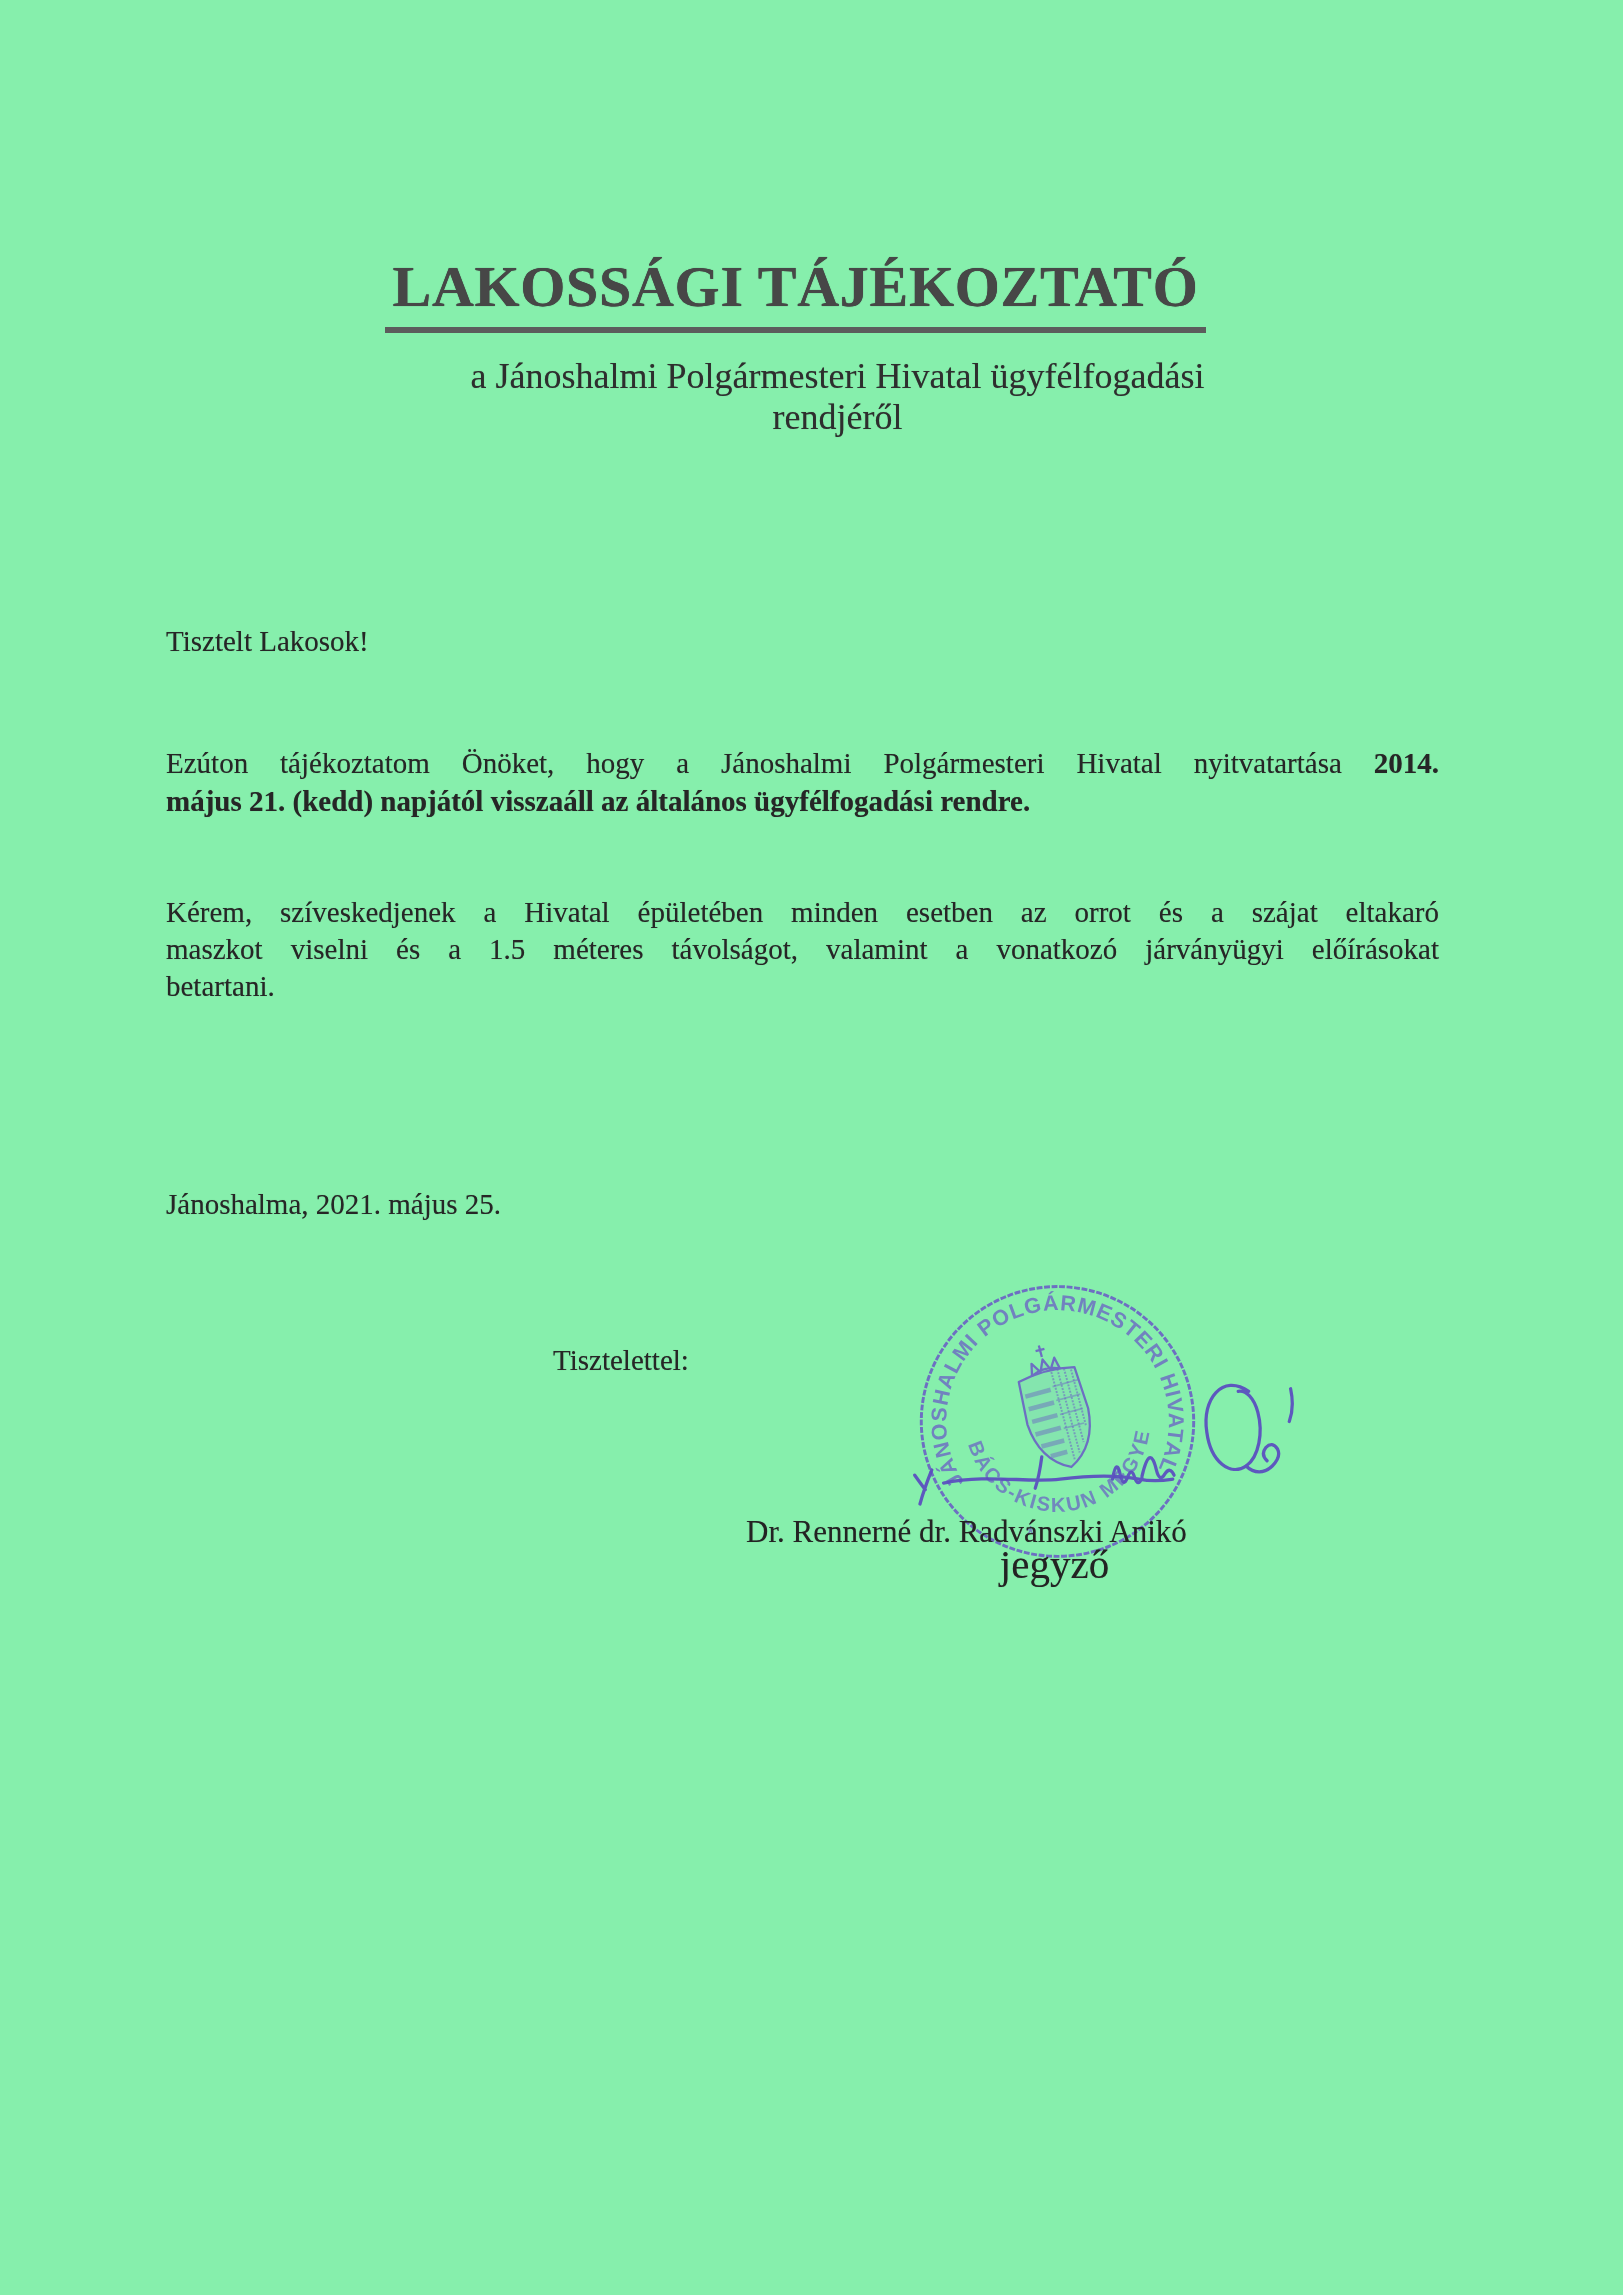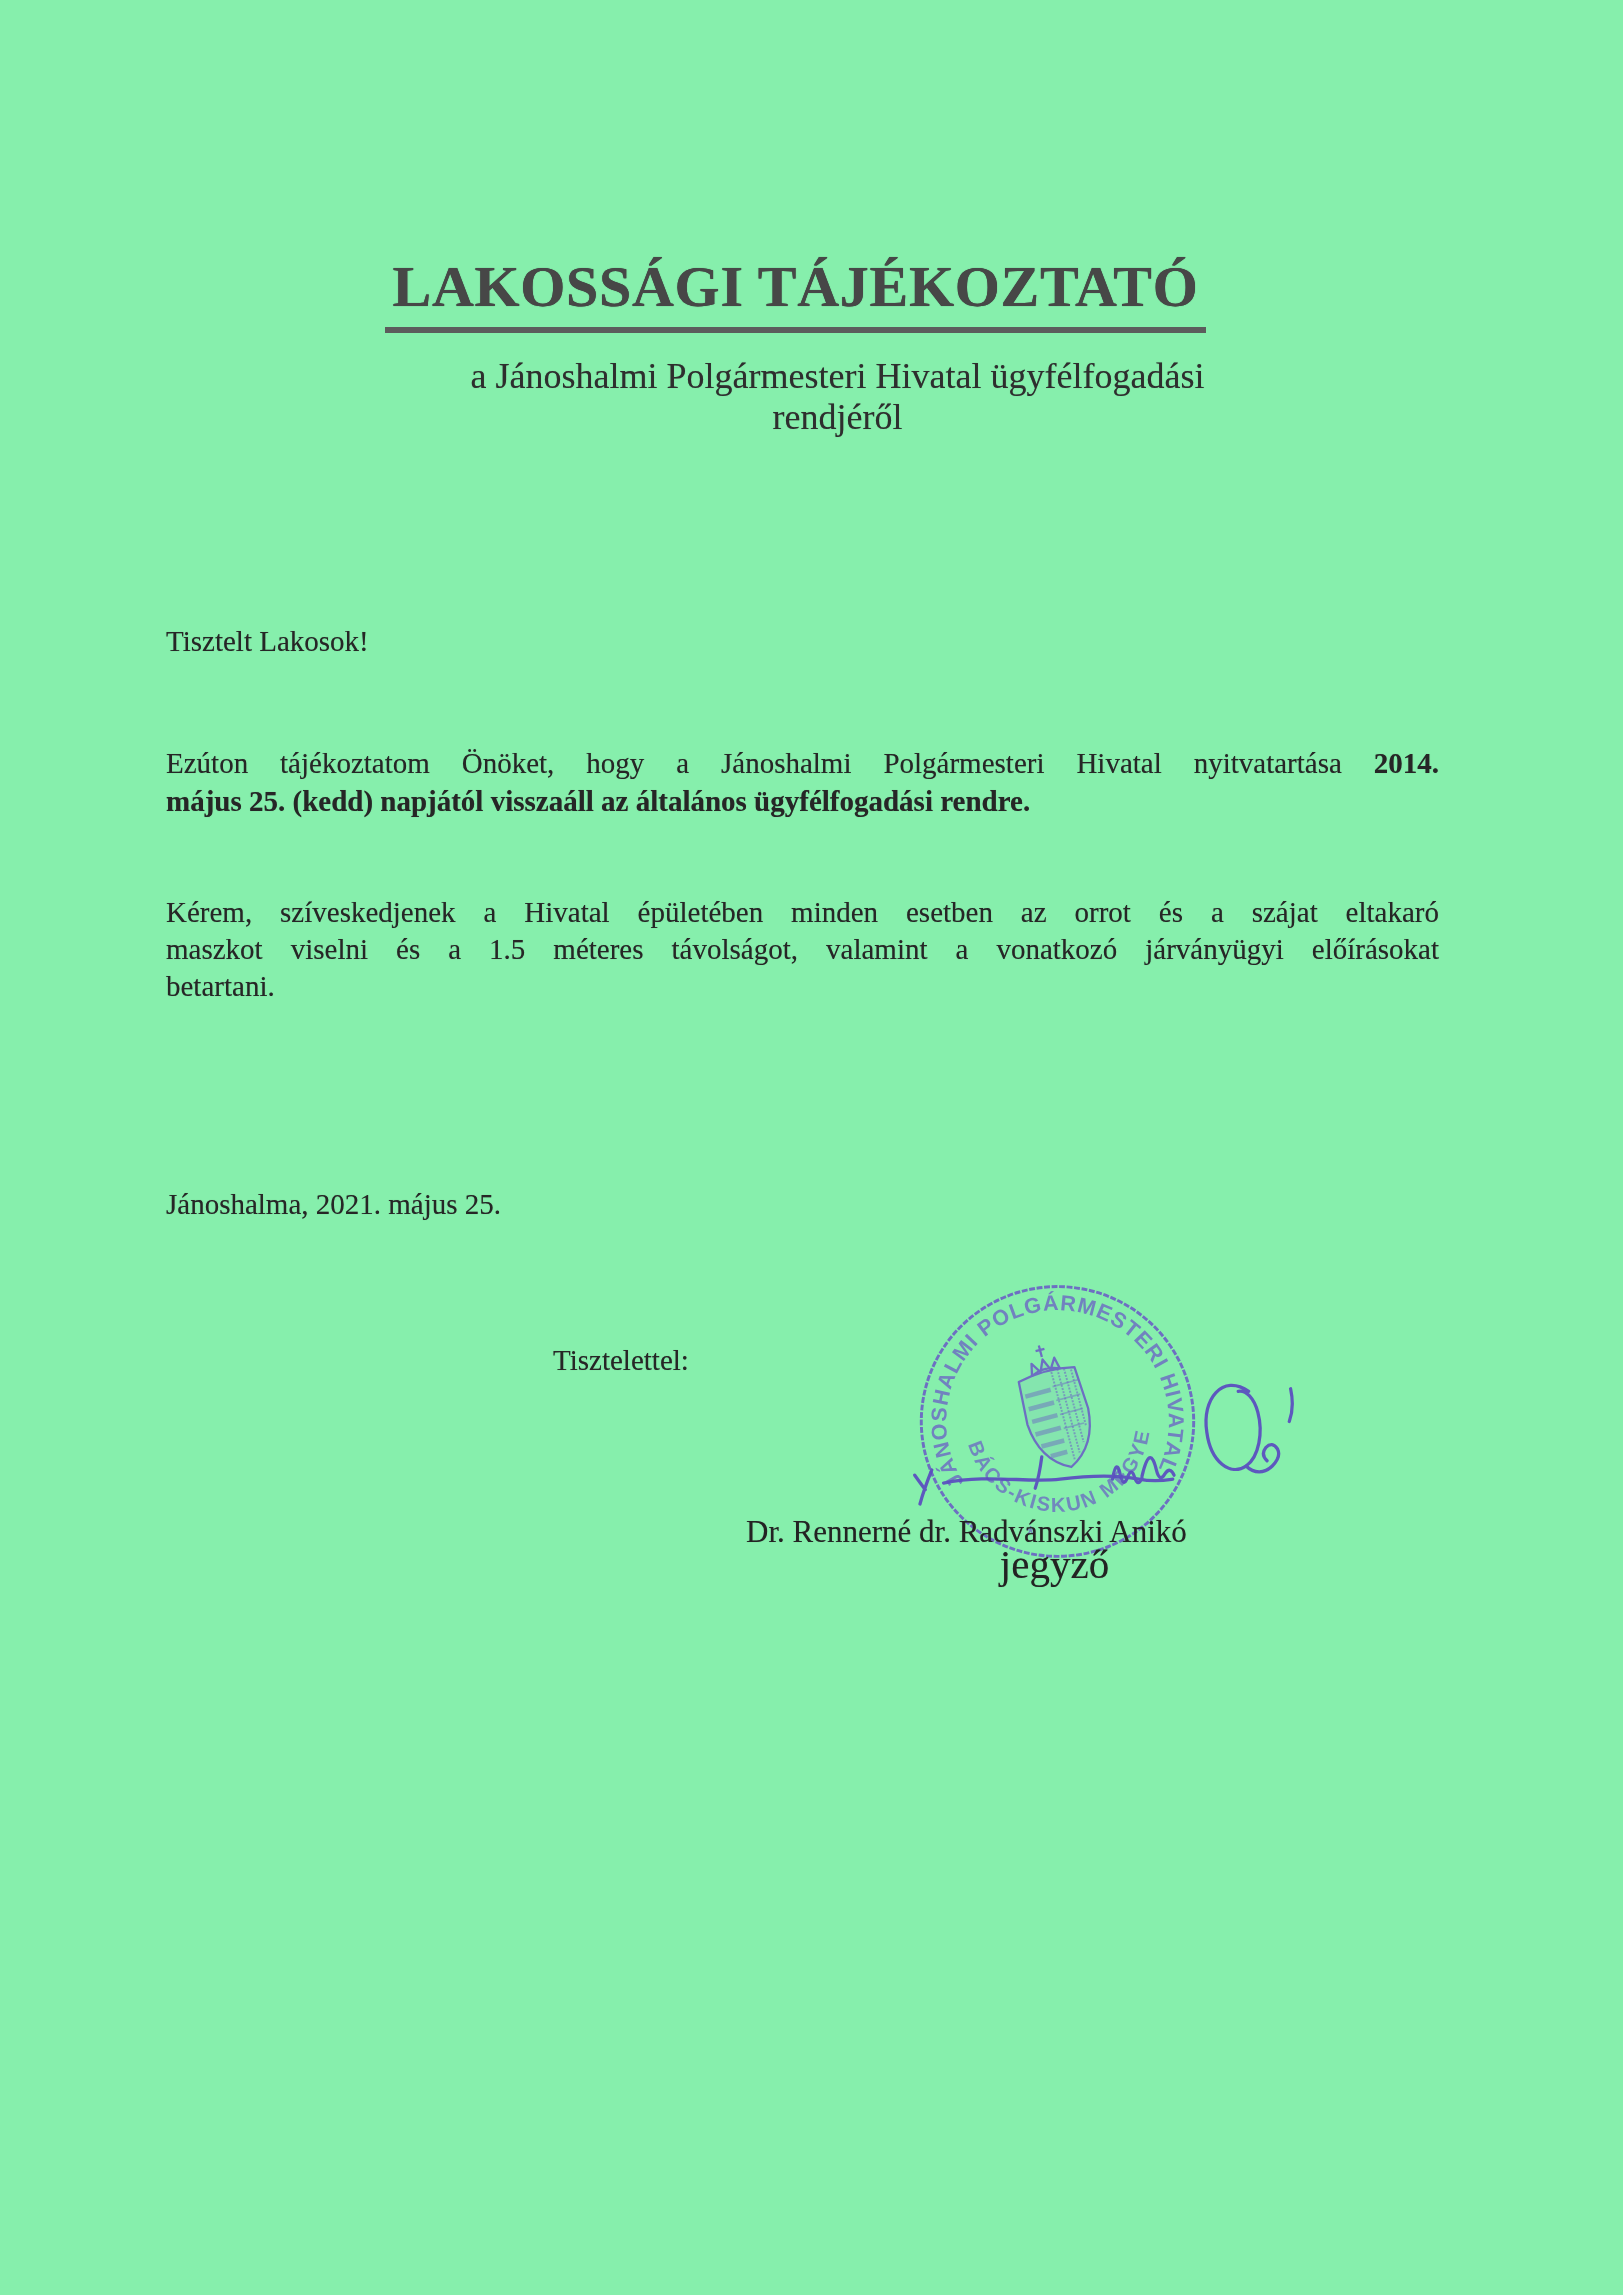--- a/index.html
+++ b/index.html
@@ -56,21 +56,21 @@
 
   <div class="abs subtitle scan">
     <div>a Jánoshalmi Polgármesteri Hivatal ügyfélfogadási</div>
     <div>rendjéről</div>
   </div>
 
   <div class="abs bodytext scan salutation">Tisztelt Lakosok!</div>
 
   <div class="abs bodytext scan para1">
     <div class="line-just"><span>Ezúton tájékoztatom Önöket, hogy a Jánoshalmi Polgármesteri Hivatal nyitvatartása</span> <span class="b">2014.</span></div>
-    <div class="b">május 25. (kedd) napjától visszaáll az általános ügyfélfogadási rendre.</div>
+    <div class="b">május 21. (kedd) napjától visszaáll az általános ügyfélfogadási rendre.</div>
   </div>
 
   <div class="abs bodytext scan para2">
     <div class="line-just">Kérem, szíveskedjenek a Hivatal épületében minden esetben az orrot és a szájat eltakaró</div>
     <div class="line-just">maszkot viselni és a 1.5 méteres távolságot, valamint a vonatkozó járványügyi előírásokat</div>
     <div>betartani.</div>
   </div>
 
 
   <div class="abs bodytext scan dateline">Jánoshalma, 2021. május 25.</div>

